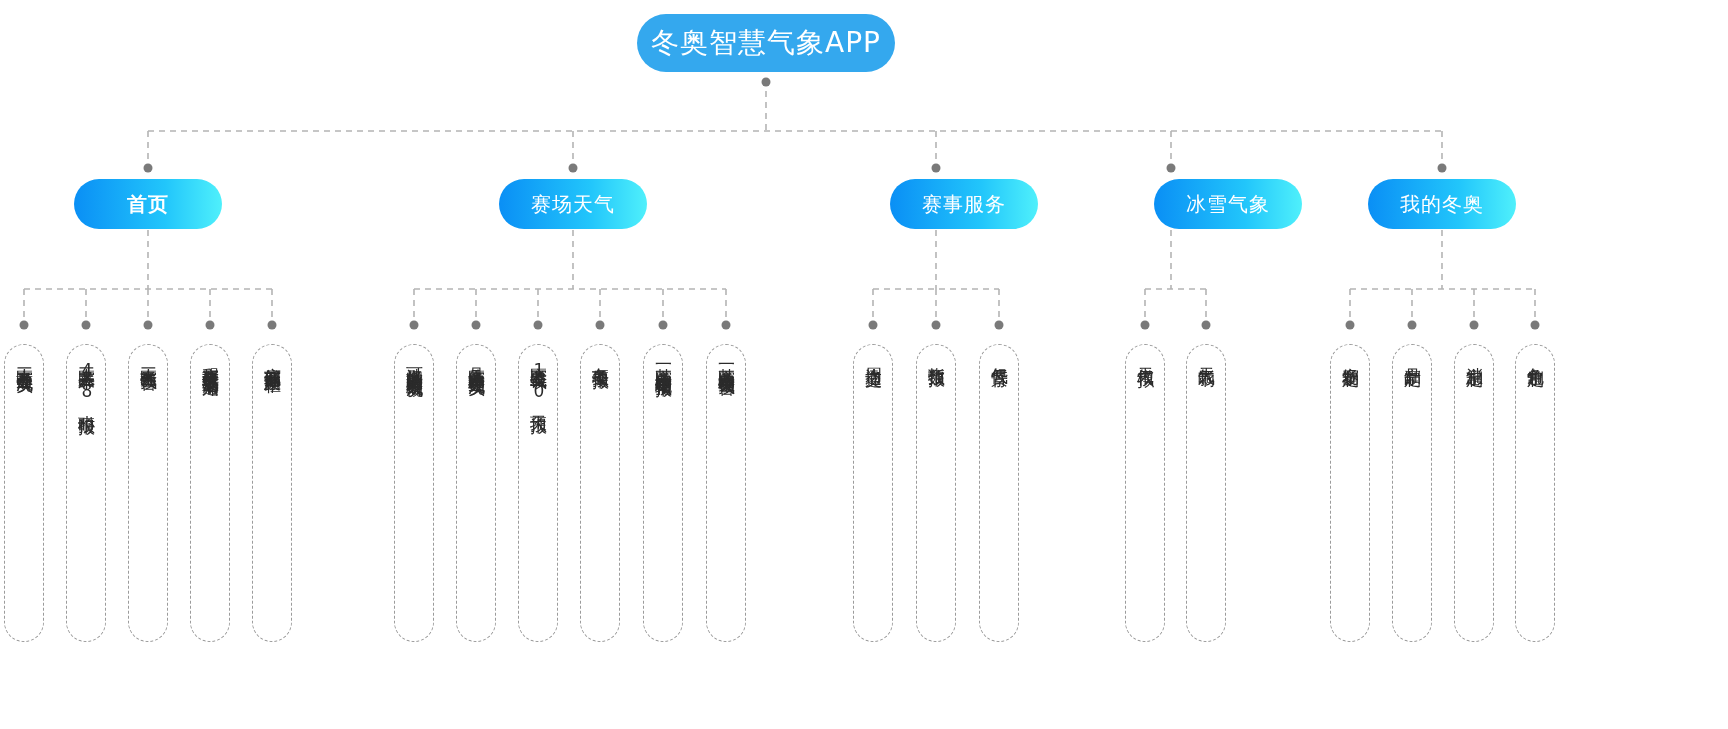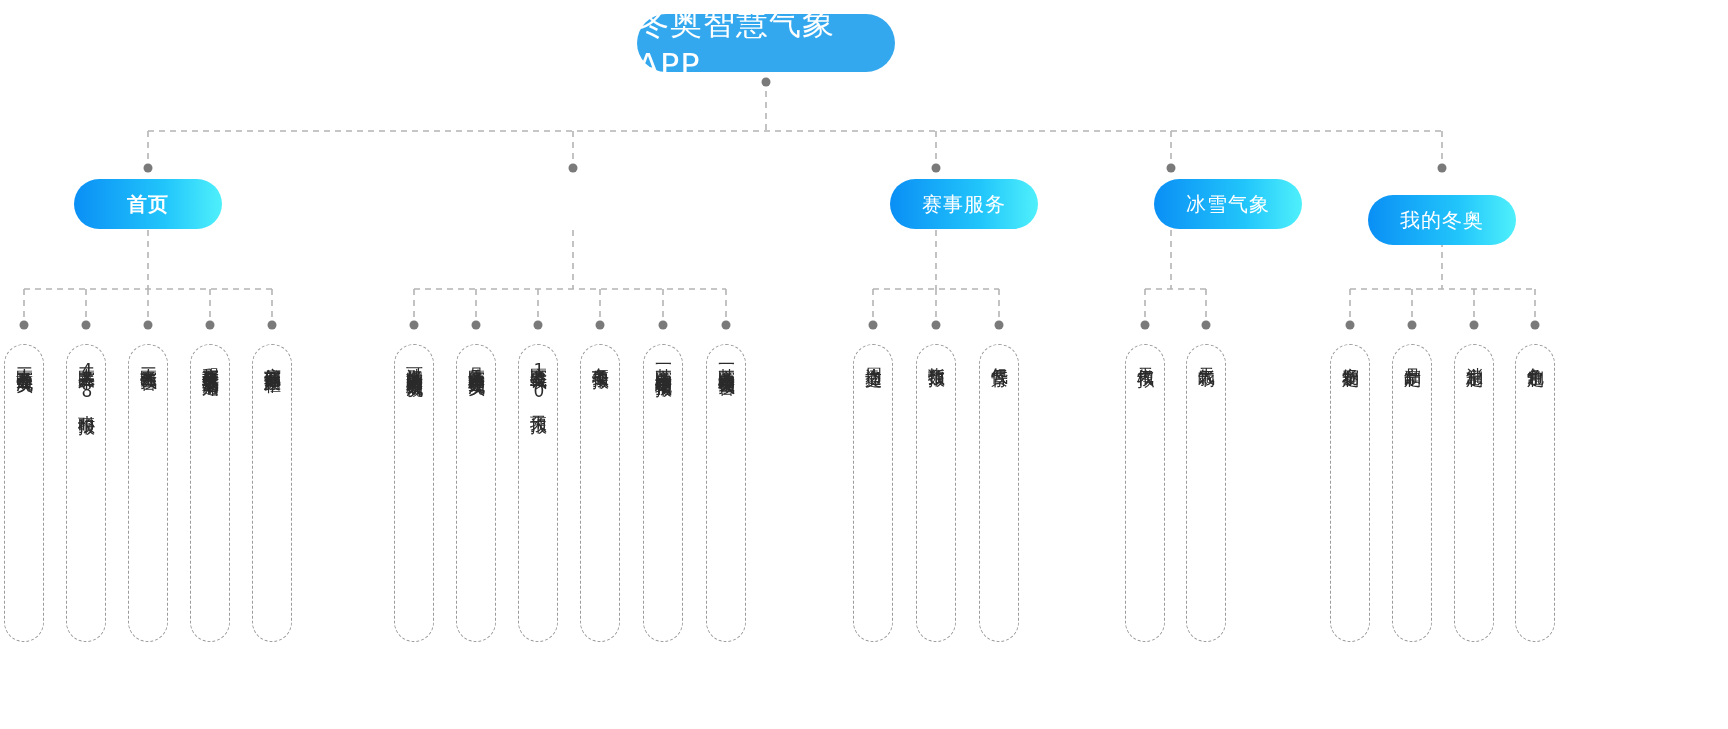--- a/index.html
+++ b/index.html
@@ -16,21 +16,21 @@
   #connectors{position:absolute;left:0;top:0;width:1728px;height:729px;pointer-events:none;}
 
   
   .root-node{
     position:absolute;
     left:637px;top:14px;
     width:258px;height:58px;
     border-radius:29px;
     background:#34a8ee;
     color:#ffffff;
-    font-size:32px;
+    font-size:28px;
     letter-spacing:1px;
     display:flex;align-items:center;justify-content:center;
     box-sizing:border-box;
   }
 
   
   .l2-node{
     position:absolute;
     top:179px;
     height:50px;
@@ -156,27 +156,30 @@
     </g>
   </svg>
 
   <div class="root-node">
     <span>冬奥智慧气象APP</span>
   </div>
 
   <div class="l2-node" style="left:74px;width:148px;font-weight:bold;">
       <span>首页</span>
     </div>
+  <div class="l2-node" style="left:499px;width:148px;">
+      <span>赛场天气</span>
+    </div>
   <div class="l2-node" style="left:890px;width:148px;font-family:Liberation Mono, monospace;">
       <span>赛事服务</span>
     </div>
   <div class="l2-node" style="left:1154px;width:148px;">
       <span>冰雪气象</span>
     </div>
-  <div class="l2-node" style="left:1368px;width:148px;margin-top:16px;">
+  <div class="l2-node" style="left:1368px;width:148px;">
       <span>我的冬奥</span>
     </div>
 
   <div class="leaf" style="left:4px;top:344px;height:298px;">
       <span class="leaf-label">三大赛区当前天气实况</span>
     </div>
   <div class="leaf" style="left:66px;top:344px;height:298px;">
       <span class="leaf-label">三大赛区未来48小时预报</span>
     </div>
   <div class="leaf" style="left:128px;top:344px;height:298px;">

